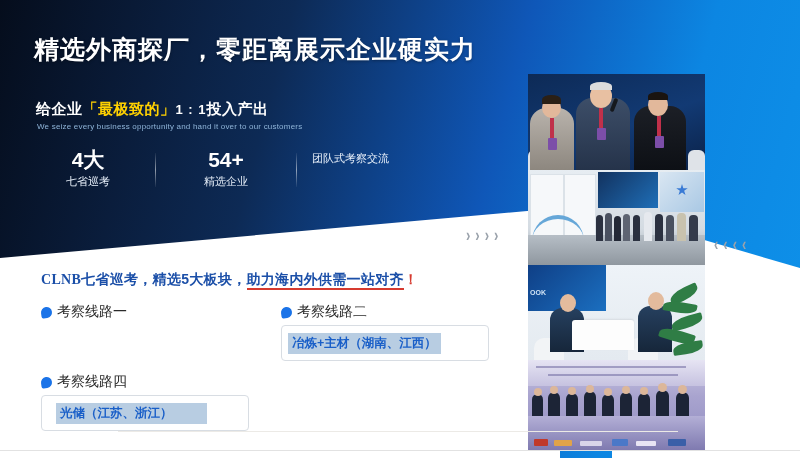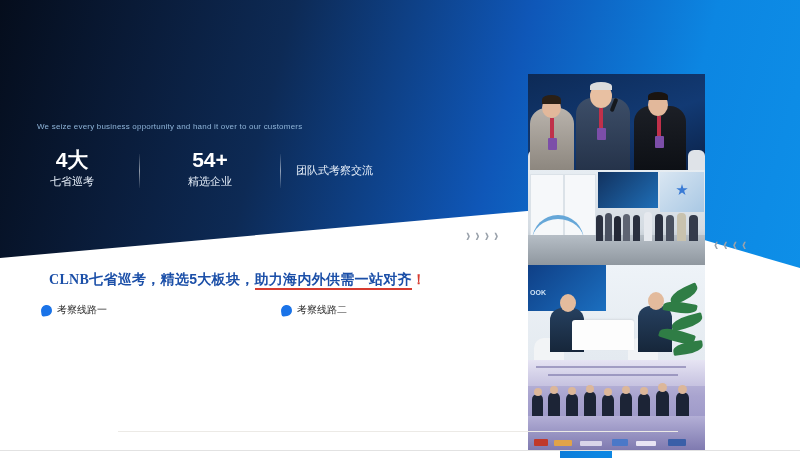--- a/index.html
+++ b/index.html
@@ -53,22 +53,22 @@
   .sub-line .gold{color:#ffd100;}
   .sub-line .ratio{font-size:13px;letter-spacing:1px;}
   .sub-en{
     position:absolute;left:37px;top:122px;
     font-size:8px;color:#8fb4d8;letter-spacing:.2px;
     white-space:nowrap;
   }
 
   
   .stats{
-    position:absolute;left:20px;top:148px;
-    display:flex;align-items:center;
+    position:absolute;left:36px;top:148px;
+    display:flex;align-items:flex-start;
   }
   .stat{
     display:flex;flex-direction:column;align-items:center;
     min-width:96px;
   }
   .stat.s1{min-width:104px;}
   .stat.s2{min-width:110px;}
   .stat.s3{min-width:120px;align-items:flex-start;}
   .stat-num{
     font-size:21px;font-weight:bold;color:#ffffff;line-height:1.1;
@@ -90,36 +90,36 @@
   .chev-right{left:466px;top:228px;}
   .chev-left{left:714px;top:237px;}
   .chev span{display:block;transform:scaleY(1.45);}
 
   
   .headline{
     position:absolute;left:41px;top:271px;
     font-size:14px;font-weight:bold;color:#1b4fa8;
     white-space:nowrap;letter-spacing:.3px;
   }
-  .headline .serif{font-family:"Liberation Serif","DejaVu Serif",serif;margin-left:8px;}
+  .headline .serif{font-family:"Liberation Serif","DejaVu Serif",serif;}
   .headline .ul{
     border-bottom:2px solid #d63a2f;padding-bottom:1px;
   }
   .headline .bang{color:#d63a2f;}
 
   
   .routes{
     position:absolute;left:41px;top:303px;
     width:448px;
     display:grid;grid-template-columns:208px 208px;
     column-gap:32px;row-gap:12px;
   }
   .route-label{
     display:flex;align-items:center;gap:5px;
-    font-size:10px;color:#2a2a2a;margin-bottom:4px;white-space:nowrap;
+    font-size:14px;color:#2a2a2a;margin-bottom:4px;white-space:nowrap;
   }
   .pin{
     width:11px;height:11px;flex:0 0 11px;
     background:#1a73e8;
     border-radius:50% 50% 50% 2px;
     transform:rotate(-8deg);
   }
   .route-card{
     height:36px;
     border:1px solid #d8dde3;border-radius:4px;
@@ -214,21 +214,25 @@
 </style>
 </head>
 <body>
 
 <div id="slide">
 
   <div class="bg-blue"></div>
   <div class="wedge-left"></div>
   <div class="wedge-right"></div>
 
-
+  <div class="hero-title">精选外商探厂，零距离展示企业硬实力</div>
+
+  <div class="sub-line">
+    <span>给企业</span><span class="gold">「最极致的」</span><span class="ratio">1 : 1</span><span>投入产出</span>
+  </div>
   <div class="sub-en">We seize every business opportunity and hand it over to our customers</div>
 
   <div class="stats">
     <div class="stat s1">
       <div class="stat-num">4大</div>
       <div class="stat-lbl">七省巡考</div>
     </div>
     <div class="divider"></div>
     <div class="stat s2">
       <div class="stat-num">54+</div>
@@ -264,23 +268,35 @@
         <span class="pin"></span>
         <span>考察线路一</span>
       </div>
     </div>
 
     <div>
       <div class="route-label">
         <span class="pin"></span>
         <span>考察线路二</span>
       </div>
-    </div>
-
-
+      <div class="route-card c2">
+        <span class="route-text">冶炼+主材（湖南、江西）</span>
+      </div>
+    </div>
+
+
+    <div>
+      <div class="route-label">
+        <span class="pin"></span>
+        <span>考察线路四</span>
+      </div>
+      <div class="route-card c4">
+        <span class="route-text">光储（江苏、浙江）</span>
+      </div>
+    </div>
 
   </div>
 
   <div class="photos">
 
     <div class="photo p1">
       <div class="chair ch1"></div>
       <div class="chair ch2"></div>
       <div class="fig f1a"></div>
       <div class="fig f1b"></div>

